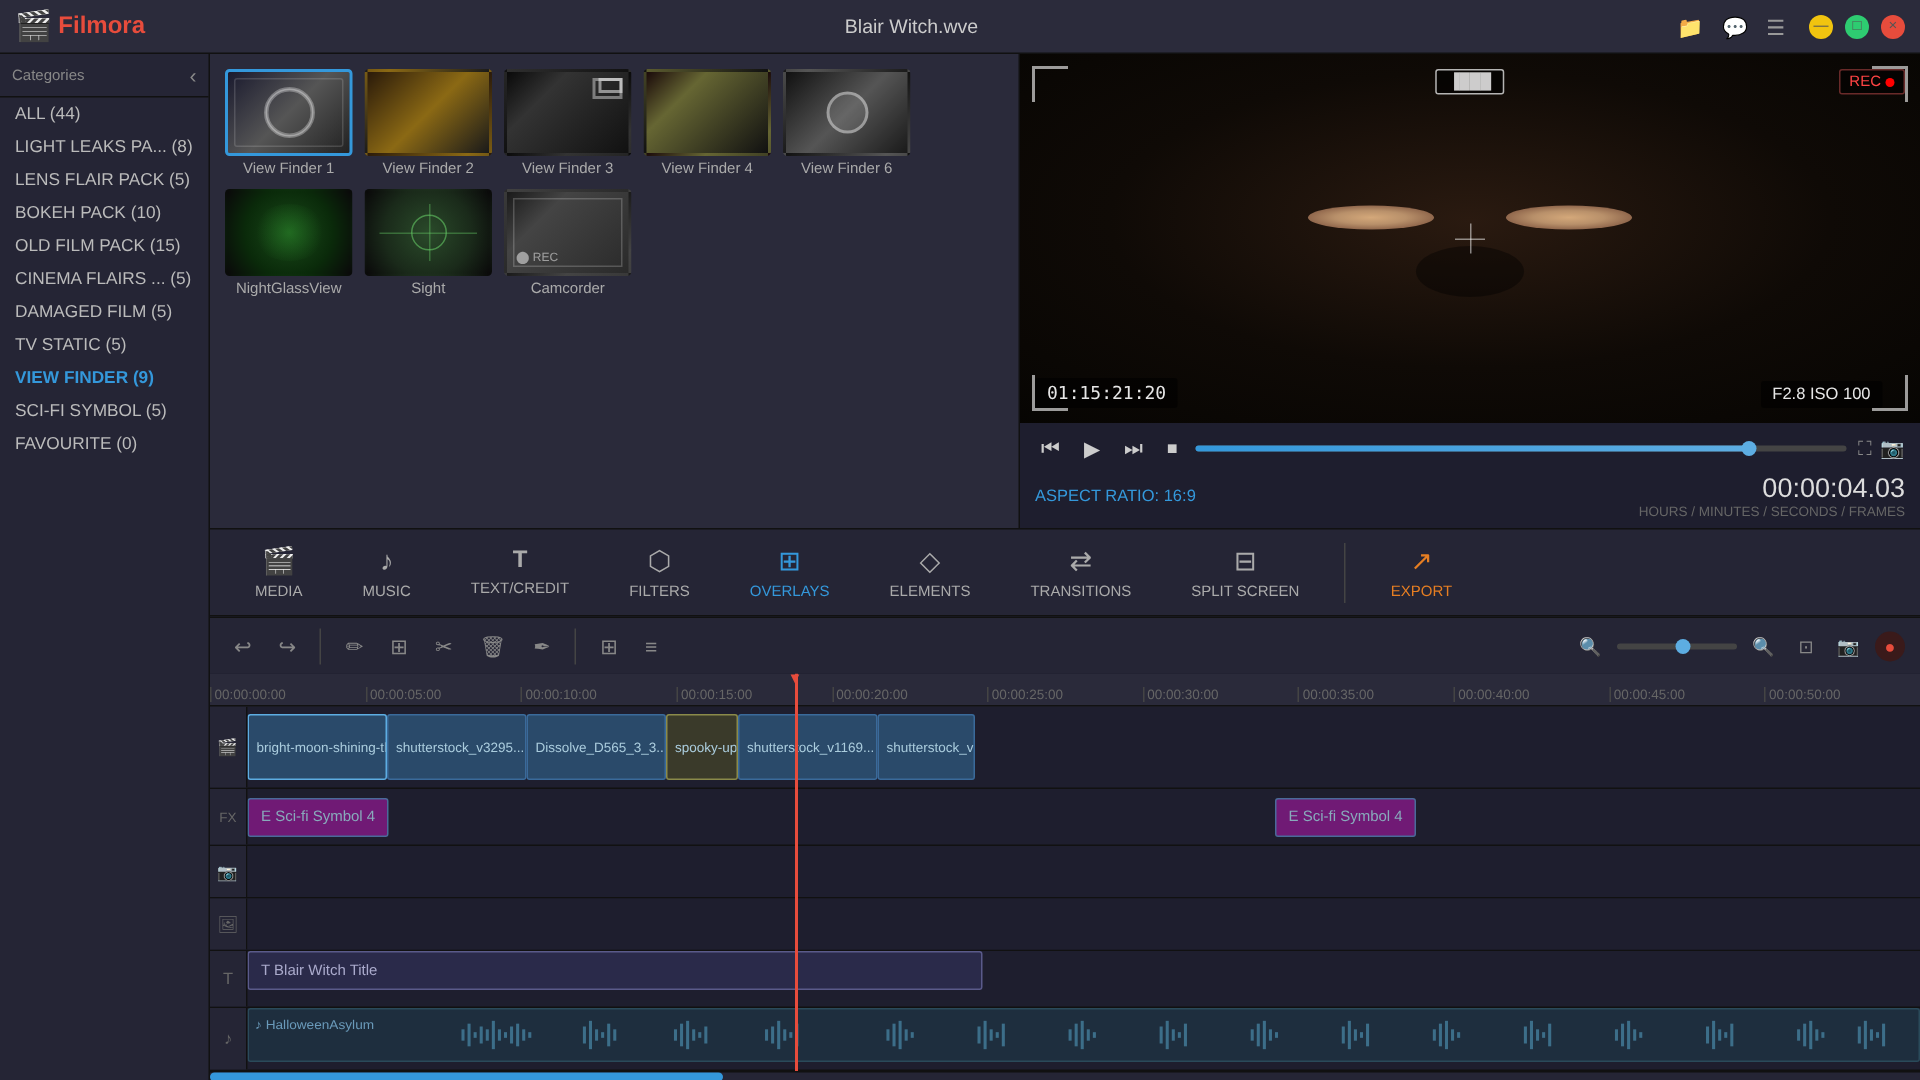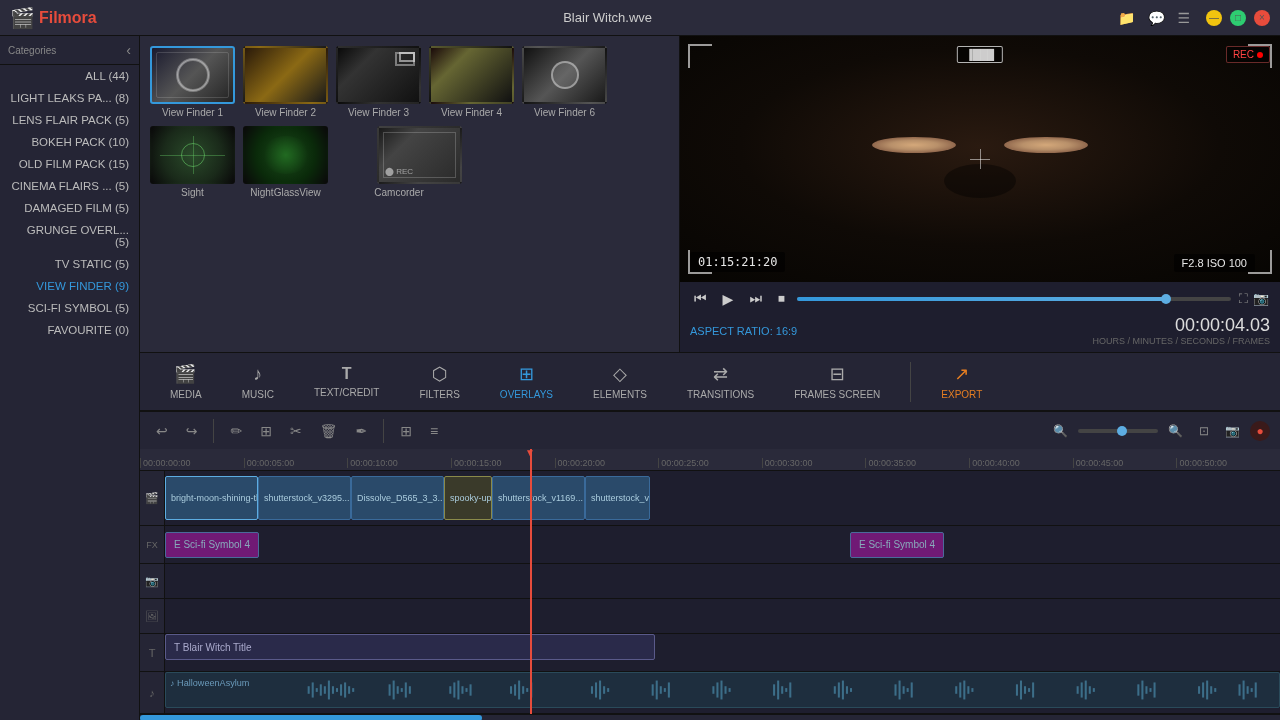--- a/index.html
+++ b/index.html
@@ -13,24 +13,24 @@
     #header .win-btn { width: 16px; height: 16px; border-radius: 50%; cursor: pointer; display: flex; align-items: center; justify-content: center; font-size: 10px; color: #555; }
     #header .win-btn.minimize { background: #f1c40f; }
     #header .win-btn.maximize { background: #2ecc71; }
     #header .win-btn.close { background: #e74c3c; }
     #header .header-icons { display: flex; gap: 12px; color: #999; font-size: 14px; }
 
     
     #main { display: flex; height: calc(720px - 36px); }
 
     
-    #sidebar { width: 140px; background: #252535; border-right: 1px solid #111; display: flex; flex-direction: column; height: 100%; text-align: right; }
+    #sidebar { width: 140px; background: #252535; border-right: 1px solid #111; display: flex; flex-direction: column; height: 100%; }
     #sidebar .sidebar-header { display: flex; align-items: center; justify-content: space-between; padding: 6px 8px; border-bottom: 1px solid #111; }
     #sidebar .sidebar-item { padding: 5px 10px; cursor: pointer; color: #bbb; font-size: 11.5px; }
-    #sidebar .sidebar-item.active { color: #3498db; }
+    #sidebar .sidebar-item.active { color: #3498db; font-weight: bold; }
     #sidebar .collapse-btn { color: #888; cursor: pointer; font-size: 14px; }
 
     
     #content-area { flex: 1; display: flex; flex-direction: column; }
 
     
     #top-section { display: flex; height: 350px; }
 
     
     #overlay-browser { flex: 1; background: #2a2a3a; padding: 10px; overflow-y: auto; border-right: 1px solid #111; }
@@ -174,21 +174,20 @@
       <span style="font-size:10px; color:#888;">Categories</span>
       <span class="collapse-btn">‹</span>
     </div>
     <div class="sidebar-item">ALL (44)</div>
     <div class="sidebar-item">LIGHT LEAKS PA... (8)</div>
     <div class="sidebar-item">LENS FLAIR PACK (5)</div>
     <div class="sidebar-item">BOKEH PACK (10)</div>
     <div class="sidebar-item">OLD FILM PACK (15)</div>
     <div class="sidebar-item">CINEMA FLAIRS ... (5)</div>
     <div class="sidebar-item">DAMAGED FILM (5)</div>
-    <div class="sidebar-item">GRUNGE OVERL... (5)</div>
     <div class="sidebar-item">TV STATIC (5)</div>
     <div class="sidebar-item active">VIEW FINDER (9)</div>
     <div class="sidebar-item">SCI-FI SYMBOL (5)</div>
     <div class="sidebar-item">FAVOURITE (0)</div>
   </div>
 
   <div id="content-area">
 
     <div id="top-section">
 
@@ -217,35 +216,35 @@
             <span class="overlay-label">View Finder 4</span>
           </div>
 
           <div class="overlay-item">
             <div class="overlay-thumb thumb-vf6" style="position:relative;">
               <div style="position:absolute; top:50%; left:50%; transform:translate(-50%,-50%); width:28px; height:28px; border-radius:50%; border:2px solid rgba(255,255,255,0.4); background:rgba(255,255,255,0.1);"></div>
             </div>
             <span class="overlay-label">View Finder 6</span>
           </div>
           <div class="overlay-item">
+            <div class="overlay-thumb thumb-ngv" style="position:relative;">
+              <div style="position:absolute; top:50%; left:50%; transform:translate(-50%,-50%); width:50px; height:38px; border-radius:50%; background:radial-gradient(circle, rgba(50,180,50,0.3) 0%, transparent 70%);"></div>
+            </div>
+            <span class="overlay-label">NightGlassView</span>
+          </div>
+          <div class="overlay-item">
             <div class="overlay-thumb thumb-sight" style="position:relative;">
               <div style="position:absolute; top:50%; left:50%; transform:translate(-50%,-50%); width:24px; height:24px; border-radius:50%; border:1.5px solid rgba(100,200,100,0.6);"></div>
               <div style="position:absolute; top:50%; left:8px; right:8px; height:1px; background:rgba(100,200,100,0.4);"></div>
               <div style="position:absolute; left:50%; top:8px; bottom:8px; width:1px; background:rgba(100,200,100,0.4);"></div>
             </div>
             <span class="overlay-label">Sight</span>
           </div>
           <div class="overlay-item">
-            <div class="overlay-thumb thumb-ngv" style="position:relative;">
-              <div style="position:absolute; top:50%; left:50%; transform:translate(-50%,-50%); width:50px; height:38px; border-radius:50%; background:radial-gradient(circle, rgba(50,180,50,0.3) 0%, transparent 70%);"></div>
-            </div>
-            <span class="overlay-label">NightGlassView</span>
-          </div>
-          <div class="overlay-item">
-            <div class="overlay-thumb thumb-cam" style="position:relative;margin-left:41px;">
+            <div class="overlay-thumb thumb-cam" style="position:relative;">
               <div style="position:absolute; top:4px; left:4px; right:4px; bottom:4px; border:1px solid rgba(255,255,255,0.2);"></div>
               <div style="position:absolute; bottom:6px; left:6px; font-size:8px; color:rgba(255,255,255,0.5);">⬤ REC</div>
             </div>
             <span class="overlay-label">Camcorder</span>
           </div>
         </div>
       </div>
 
       <div id="preview">
         <div id="preview-video">
@@ -337,21 +336,21 @@
       <div class="tool-item">
         <span class="tool-icon">◇</span>
         <span>ELEMENTS</span>
       </div>
       <div class="tool-item">
         <span class="tool-icon">⇄</span>
         <span>TRANSITIONS</span>
       </div>
       <div class="tool-item">
         <span class="tool-icon">⊟</span>
-        <span>FRAMES SCREEN</span>
+        <span>SPLIT SCREEN</span>
       </div>
       <div class="tool-sep"></div>
       <div class="tool-item" style="color:#e67e22;">
         <span class="tool-icon" style="color:#e67e22;">↗</span>
         <span>EXPORT</span>
       </div>
     </div>
 
     <div id="timeline">
 

